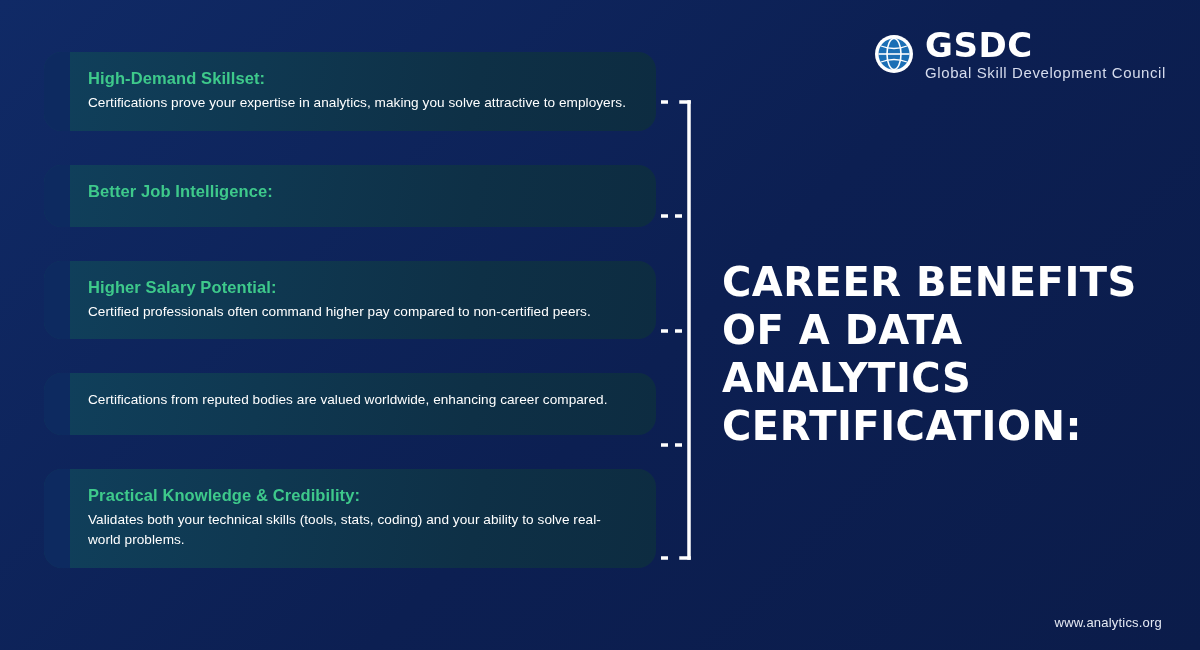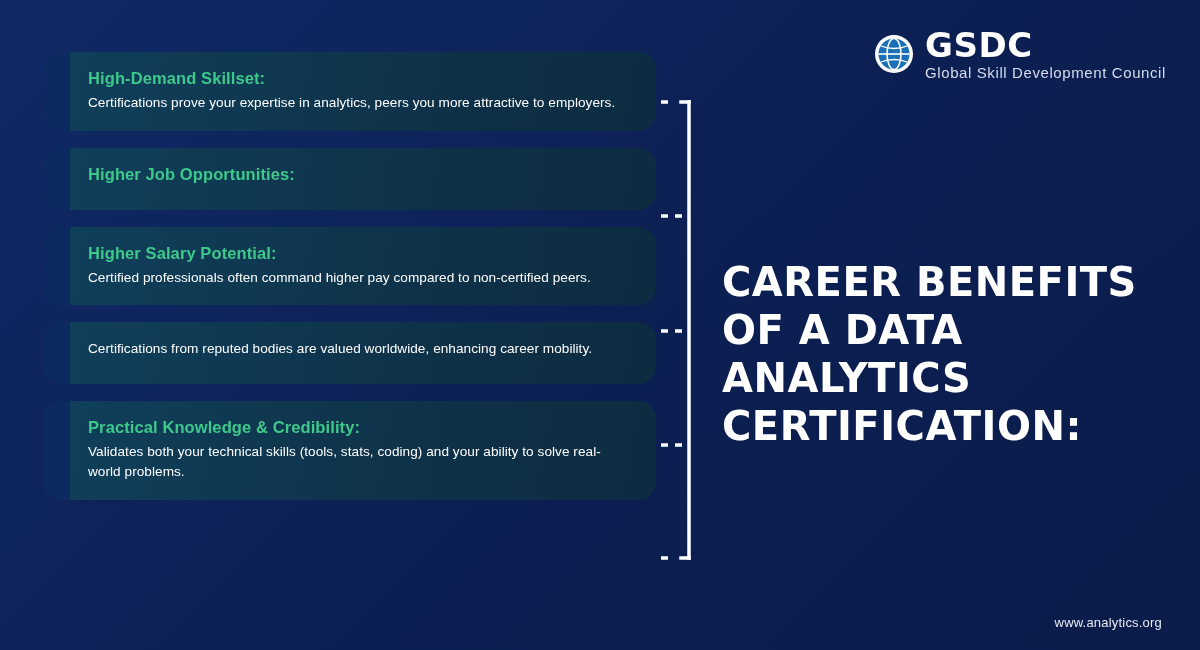--- a/index.html
+++ b/index.html
@@ -58,21 +58,21 @@
   }
 
   
   .cards {
     position: absolute;
     left: 44px;
     top: 52px;
     width: 612px;
     display: flex;
     flex-direction: column;
-    gap: 17px;
+    gap: 34px;
   }
   .card {
     position: relative;
     background: #0f3a52;
     background: linear-gradient(100deg, #10405c 0%, #0e3046 70%, #0d2c41 100%);
     border-radius: 18px;
     padding: 17px 30px 18px 44px;
     min-height: 62px;
     box-sizing: border-box;
   }
@@ -156,34 +156,34 @@
     <div class="logo-text">
       <div class="logo-title">GSDC</div>
       <div class="logo-sub">Global Skill Development Council</div>
     </div>
   </div>
 
   <div class="cards">
 
     <div class="card">
       <div class="card-title">High-Demand Skillset:</div>
-      <div class="card-body">Certifications prove your expertise in analytics, peers you more attractive to employers.</div>
-    </div>
-
-    <div class="card">
-      <div class="card-title">Higher Job Opportunities:</div>
+      <div class="card-body">Certifications prove your expertise in analytics, making you solve attractive to employers.</div>
+    </div>
+
+    <div class="card">
+      <div class="card-title">Better Job Intelligence:</div>
     </div>
 
     <div class="card">
       <div class="card-title">Higher Salary Potential:</div>
       <div class="card-body">Certified professionals often command higher pay compared to non-certified peers.</div>
     </div>
 
     <div class="card">
-      <div class="card-body">Certifications from reputed bodies are valued worldwide, enhancing career mobility.</div>
+      <div class="card-body">Certifications from reputed bodies are valued worldwide, enhancing career compared.</div>
     </div>
 
     <div class="card">
       <div class="card-title">Practical Knowledge &amp; Credibility:</div>
       <div class="card-body">Validates both your technical skills (tools, stats, coding) and your ability to solve real-world problems.</div>
     </div>
 
   </div>
 
   <div class="bracket">

